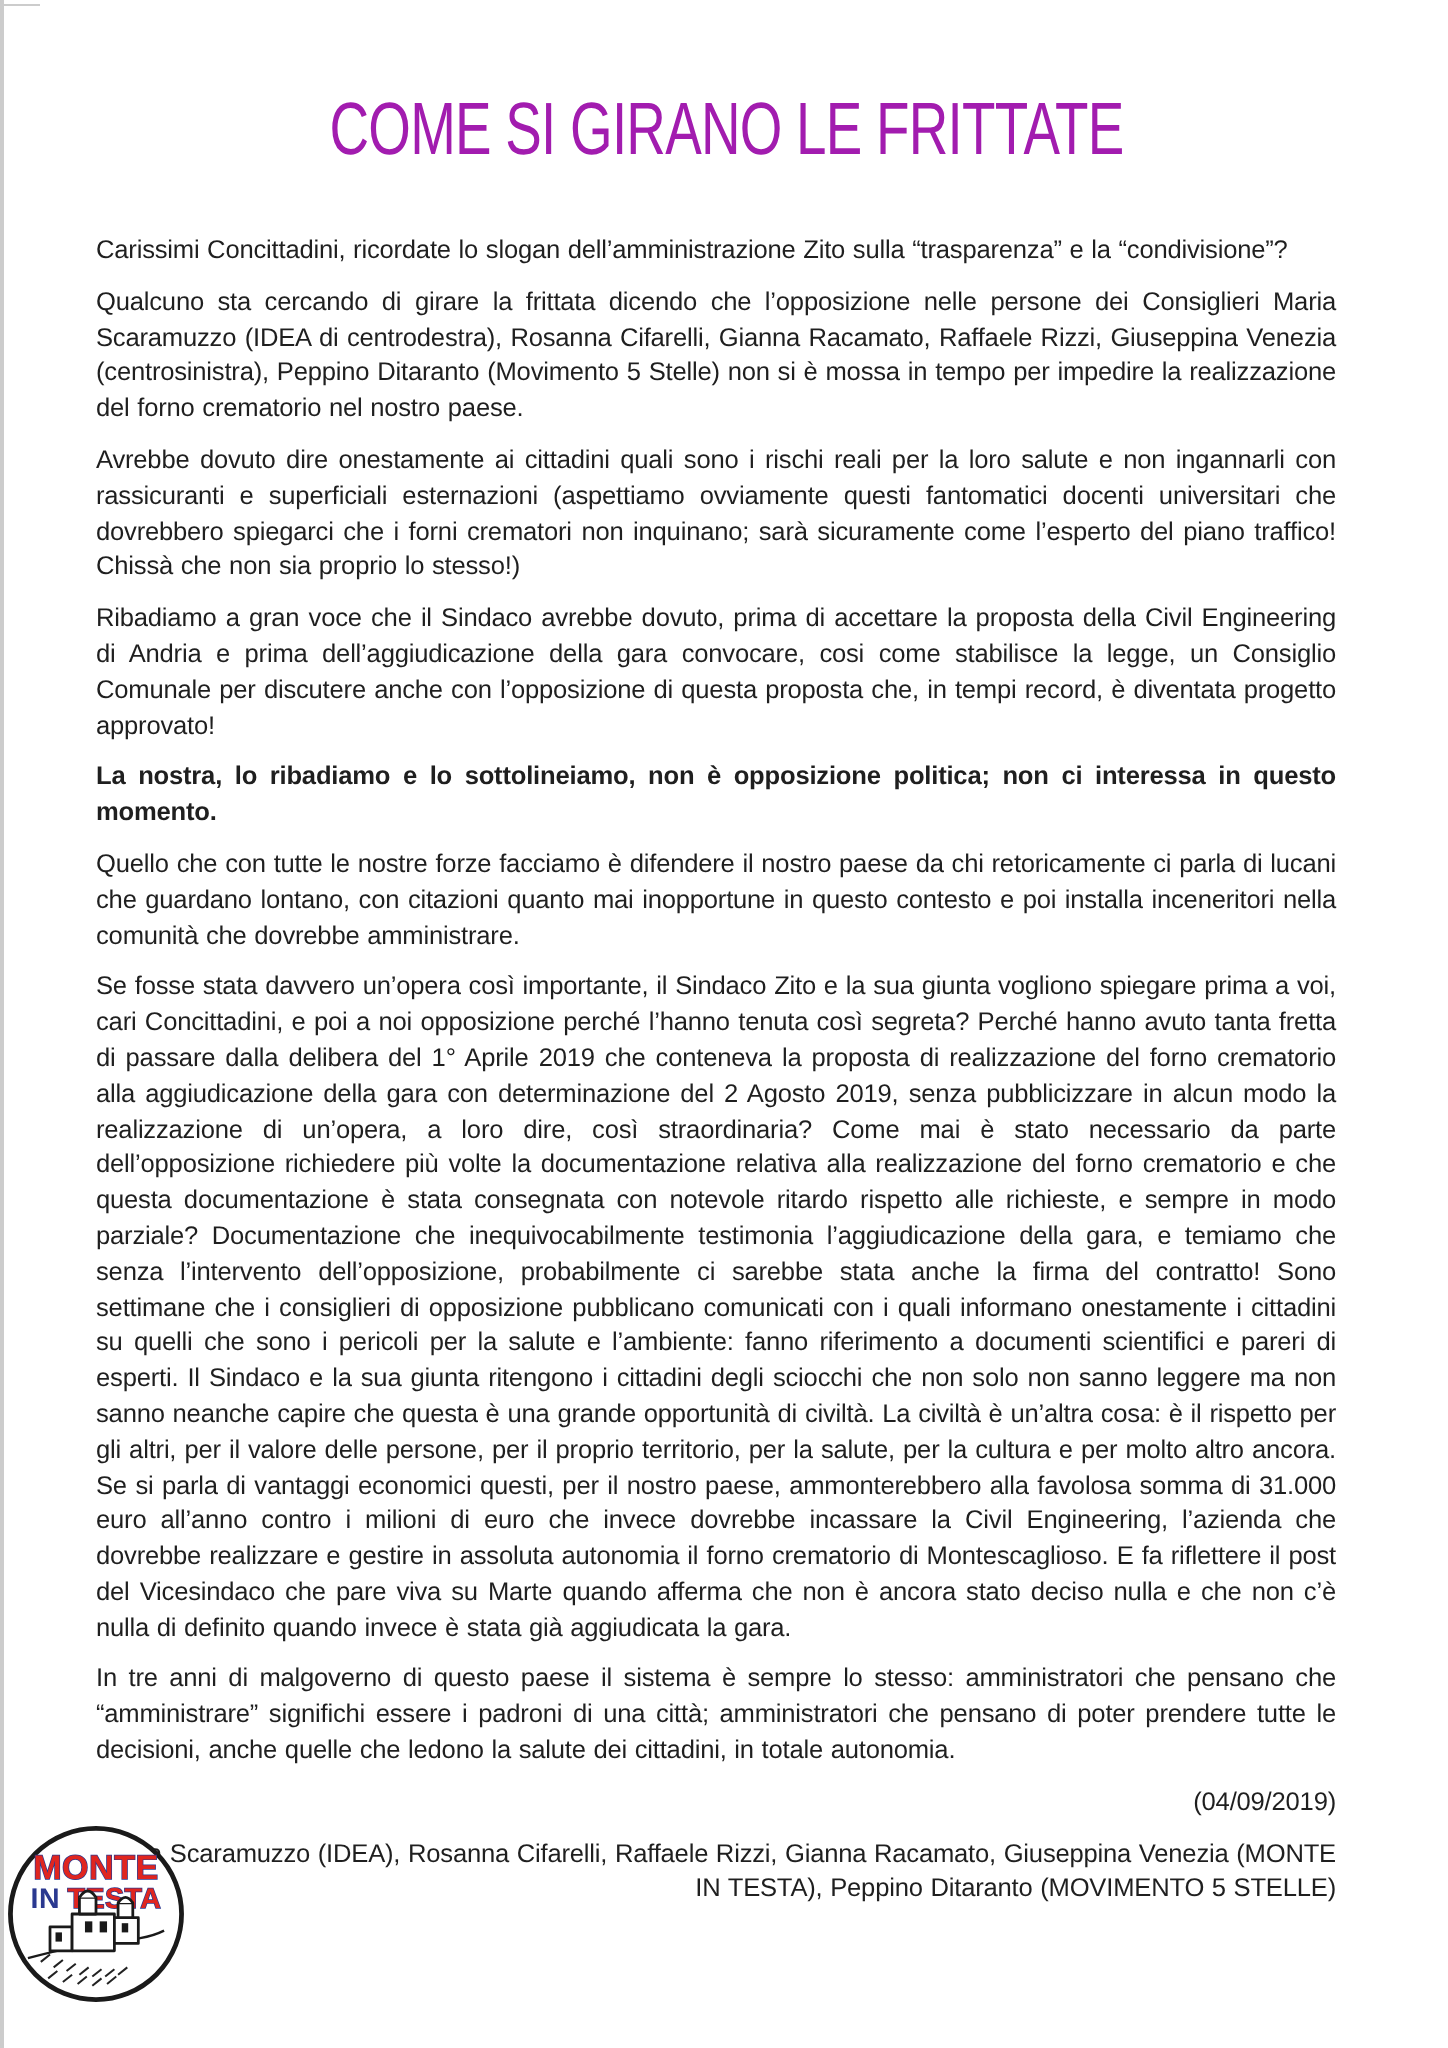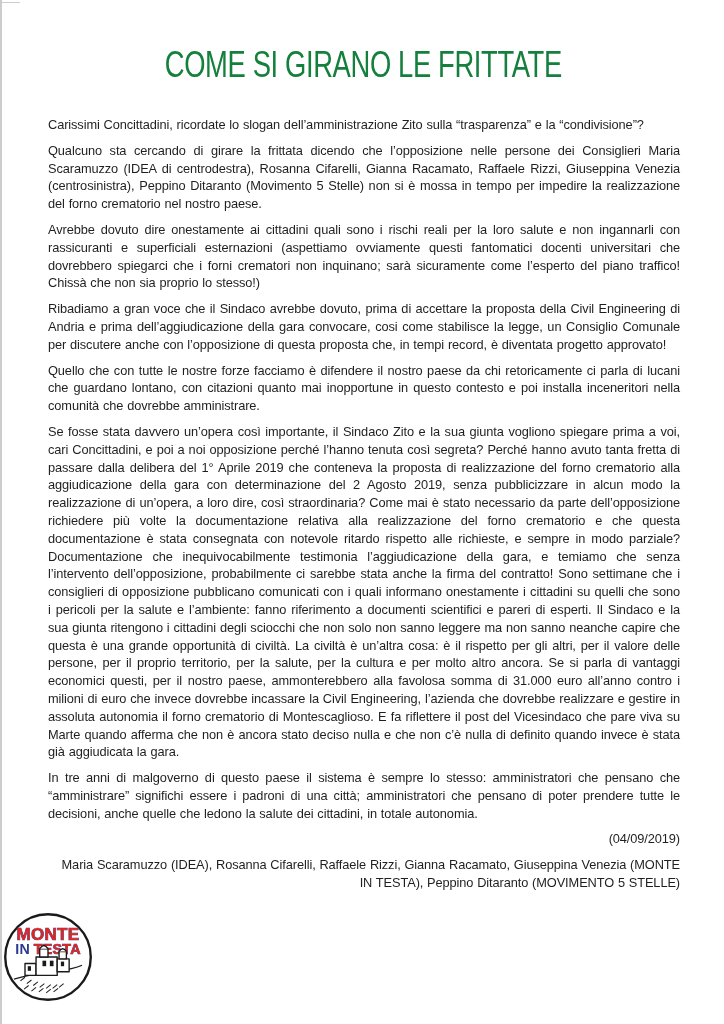--- a/index.html
+++ b/index.html
@@ -14,35 +14,35 @@
     border-left:2px solid #cccccc;
   }
   .page::before{
     content:"";position:absolute;top:2px;left:0;width:18px;height:1px;background:#cccccc;
   }
   .title-wrap{
     margin:46px 0 33px 0;
     text-align:center;
     font-size:37px;
     font-weight:500;
-    color:#15803d;
+    color:#a21caf;
     line-height:1;
   }
   .title-inner{
     display:inline-block;
     transform:scaleX(.74);
     transform-origin:center;
     letter-spacing:-.5px;
     white-space:nowrap;
   }
   .body-text{
     padding:0 44px 0 46px;
   }
   .body-text p{
-    margin:0 0 8px 0;
+    margin:0 12px 8px 0;
     font-size:12.8px;
     line-height:17.8px;
     text-align:justify;
     letter-spacing:-.1px;
     word-spacing:.4px;
   }
   .body-text p.bold{font-weight:bold;}
   .body-text p.date-line,.body-text p.sign-line{text-align:right;}
   .logos{
     position:absolute;
@@ -57,20 +57,21 @@
 
 <div class="page">
 
   <h1 class="title-wrap"><span class="title-inner">COME SI GIRANO LE FRITTATE</span></h1>
 
   <div class="body-text">
     <p>Carissimi Concittadini, ricordate lo slogan dell’amministrazione Zito sulla “trasparenza” e la “condivisione”?</p>
     <p>Qualcuno sta cercando di girare la frittata dicendo che l’opposizione nelle persone dei Consiglieri Maria Scaramuzzo (IDEA di centrodestra), Rosanna Cifarelli, Gianna Racamato, Raffaele Rizzi, Giuseppina Venezia (centrosinistra), Peppino Ditaranto (Movimento 5 Stelle) non si è mossa in tempo per impedire la realizzazione del forno crematorio nel nostro paese.</p>
     <p>Avrebbe dovuto dire onestamente ai cittadini quali sono i rischi reali per la loro salute e non ingannarli con rassicuranti e superficiali esternazioni (aspettiamo ovviamente questi fantomatici docenti universitari che dovrebbero spiegarci che i forni crematori non inquinano; sarà sicuramente come l’esperto del piano traffico! Chissà che non sia proprio lo stesso!)</p>
     <p>Ribadiamo a gran voce che il Sindaco avrebbe dovuto, prima di accettare la proposta della Civil Engineering di Andria e prima dell’aggiudicazione della gara convocare, cosi come stabilisce la legge, un Consiglio Comunale per discutere anche con l’opposizione di questa proposta che, in tempi record, è diventata progetto approvato!</p>
+    <p class="bold">La nostra, lo ribadiamo e lo sottolineiamo, non è opposizione politica; non ci interessa in questo momento.</p>
     <p>Quello che con tutte le nostre forze facciamo è difendere il nostro paese da chi retoricamente ci parla di lucani che guardano lontano, con citazioni quanto mai inopportune in questo contesto e poi installa inceneritori nella comunità che dovrebbe amministrare.</p>
     <p>Se fosse stata davvero un’opera così importante, il Sindaco Zito e la sua giunta vogliono spiegare prima a voi, cari Concittadini, e poi a noi opposizione perché l’hanno tenuta così segreta? Perché hanno avuto tanta fretta di passare dalla delibera del 1° Aprile 2019 che conteneva la proposta di realizzazione del forno crematorio alla aggiudicazione della gara con determinazione del 2 Agosto 2019, senza pubblicizzare in alcun modo la realizzazione di un’opera, a loro dire, così straordinaria? Come mai è stato necessario da parte dell’opposizione richiedere più volte la documentazione relativa alla realizzazione del forno crematorio e che questa documentazione è stata consegnata con notevole ritardo rispetto alle richieste, e sempre in modo parziale? Documentazione che inequivocabilmente testimonia l’aggiudicazione della gara, e temiamo che senza l’intervento dell’opposizione, probabilmente ci sarebbe stata anche la firma del contratto! Sono settimane che i consiglieri di opposizione pubblicano comunicati con i quali informano onestamente i cittadini su quelli che sono i pericoli per la salute e l’ambiente: fanno riferimento a documenti scientifici e pareri di esperti. Il Sindaco e la sua giunta ritengono i cittadini degli sciocchi che non solo non sanno leggere ma non sanno neanche capire che questa è una grande opportunità di civiltà. La civiltà è un’altra cosa: è il rispetto per gli altri, per il valore delle persone, per il proprio territorio, per la salute, per la cultura e per molto altro ancora. Se si parla di vantaggi economici questi, per il nostro paese, ammonterebbero alla favolosa somma di 31.000 euro all’anno contro i milioni di euro che invece dovrebbe incassare la Civil Engineering, l’azienda che dovrebbe realizzare e gestire in assoluta autonomia il forno crematorio di Montescaglioso. E fa riflettere il post del Vicesindaco che pare viva su Marte quando afferma che non è ancora stato deciso nulla e che non c’è nulla di definito quando invece è stata già aggiudicata la gara.</p>
     <p>In tre anni di malgoverno di questo paese il sistema è sempre lo stesso: amministratori che pensano che “amministrare” significhi essere i padroni di una città; amministratori che pensano di poter prendere tutte le decisioni, anche quelle che ledono la salute dei cittadini, in totale autonomia.</p>
     <p class="date-line">(04/09/2019)</p>
     <p class="sign-line">Maria Scaramuzzo (IDEA), Rosanna Cifarelli, Raffaele Rizzi, Gianna Racamato, Giuseppina Venezia (MONTE IN TESTA), Peppino Ditaranto (MOVIMENTO 5 STELLE)</p>
   </div>
 
   <div class="logos">
 
     <svg class="logo" width="92" height="92" viewBox="0 0 100 100">

